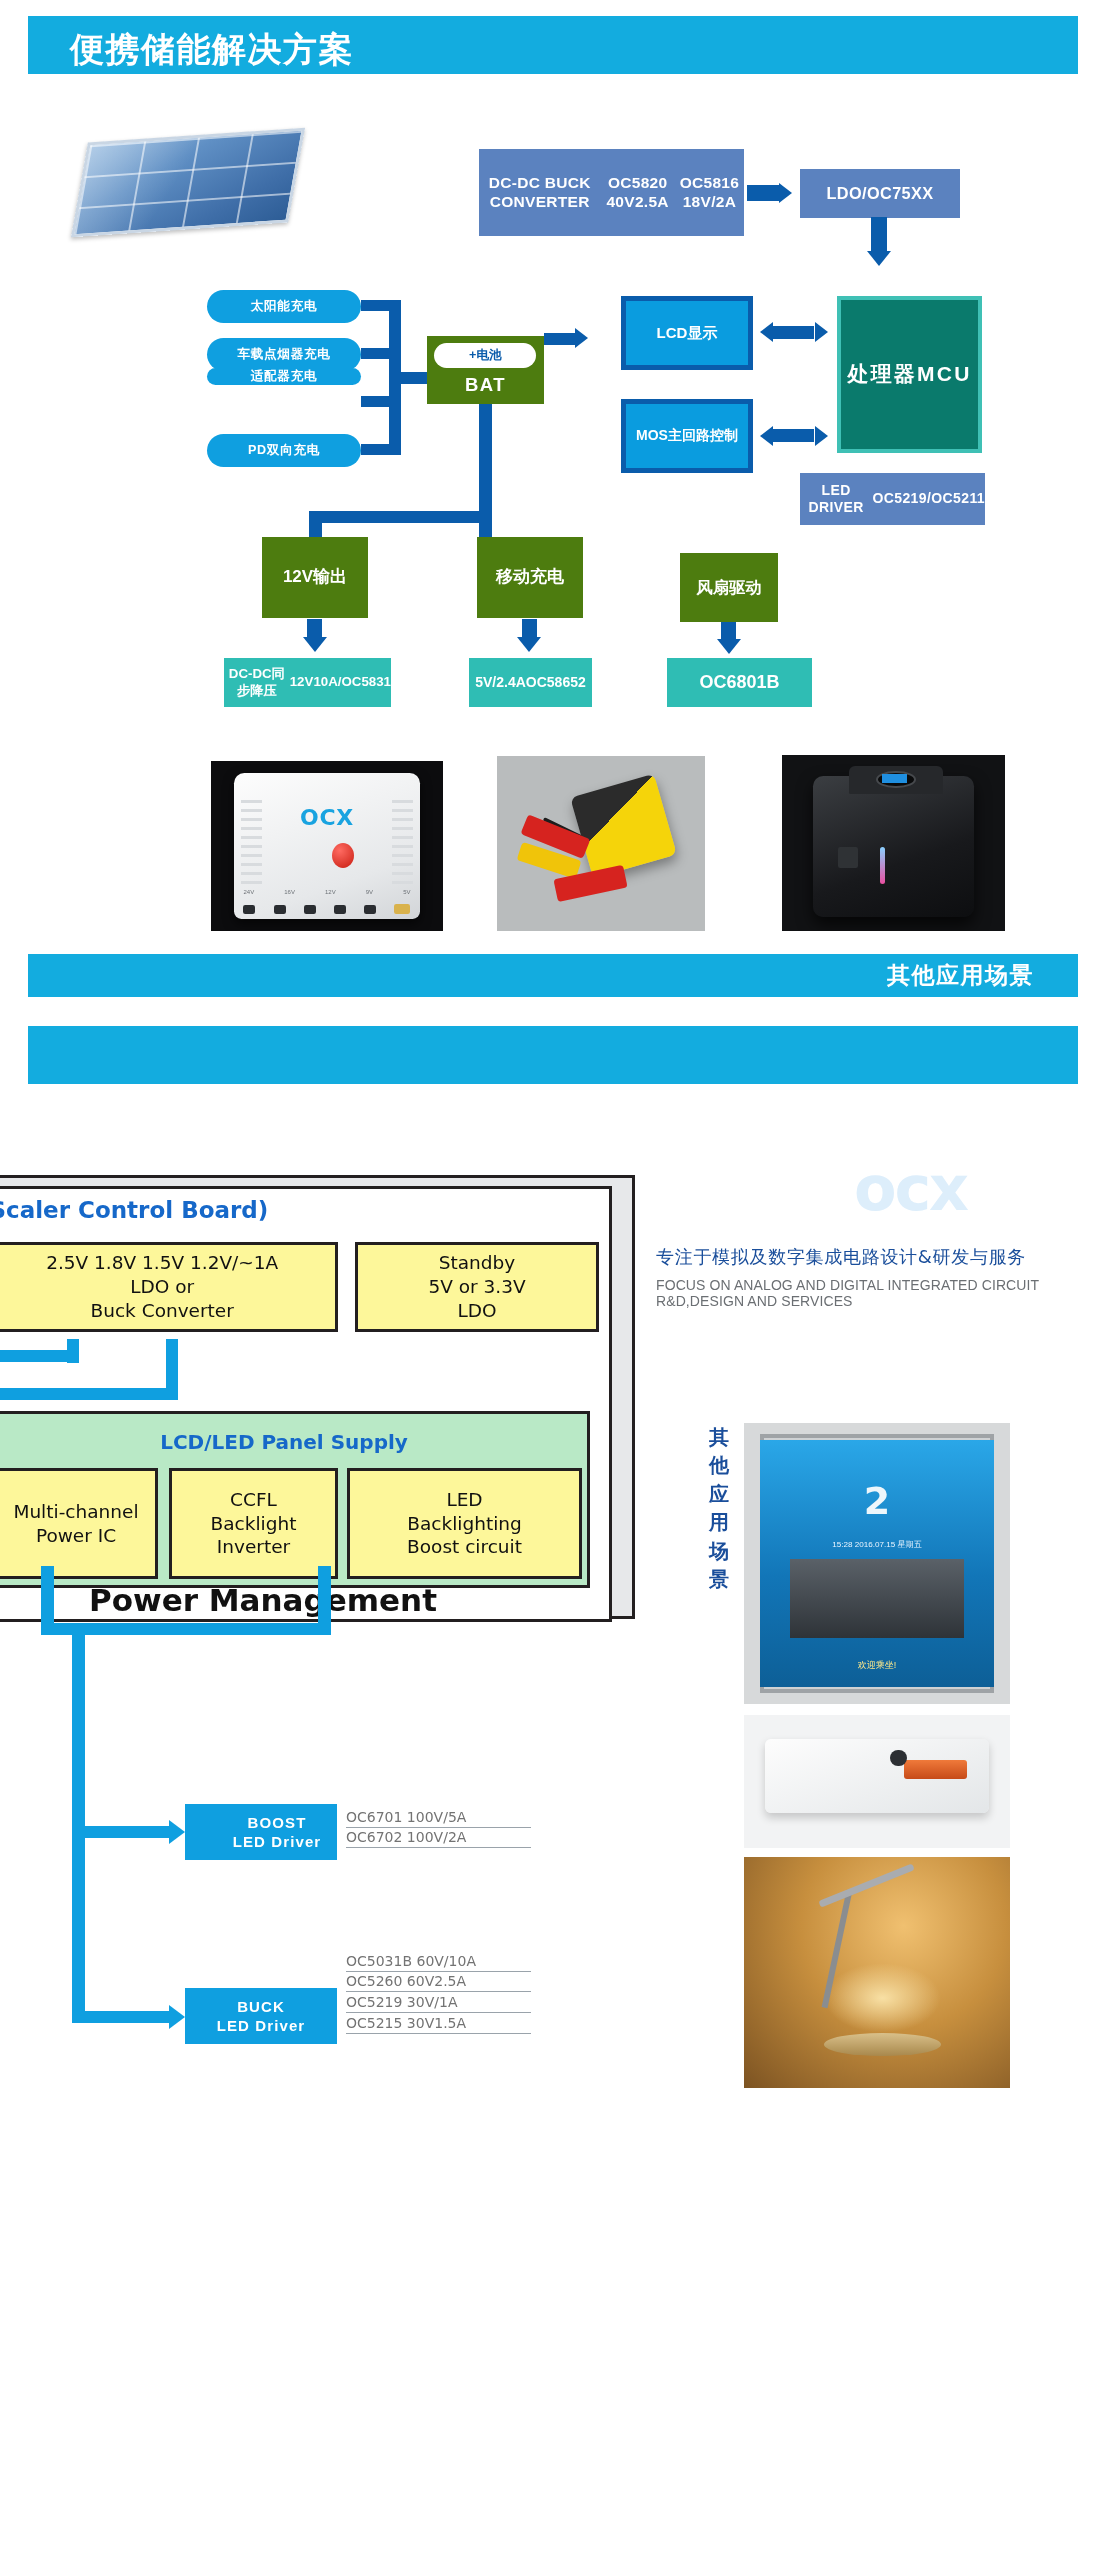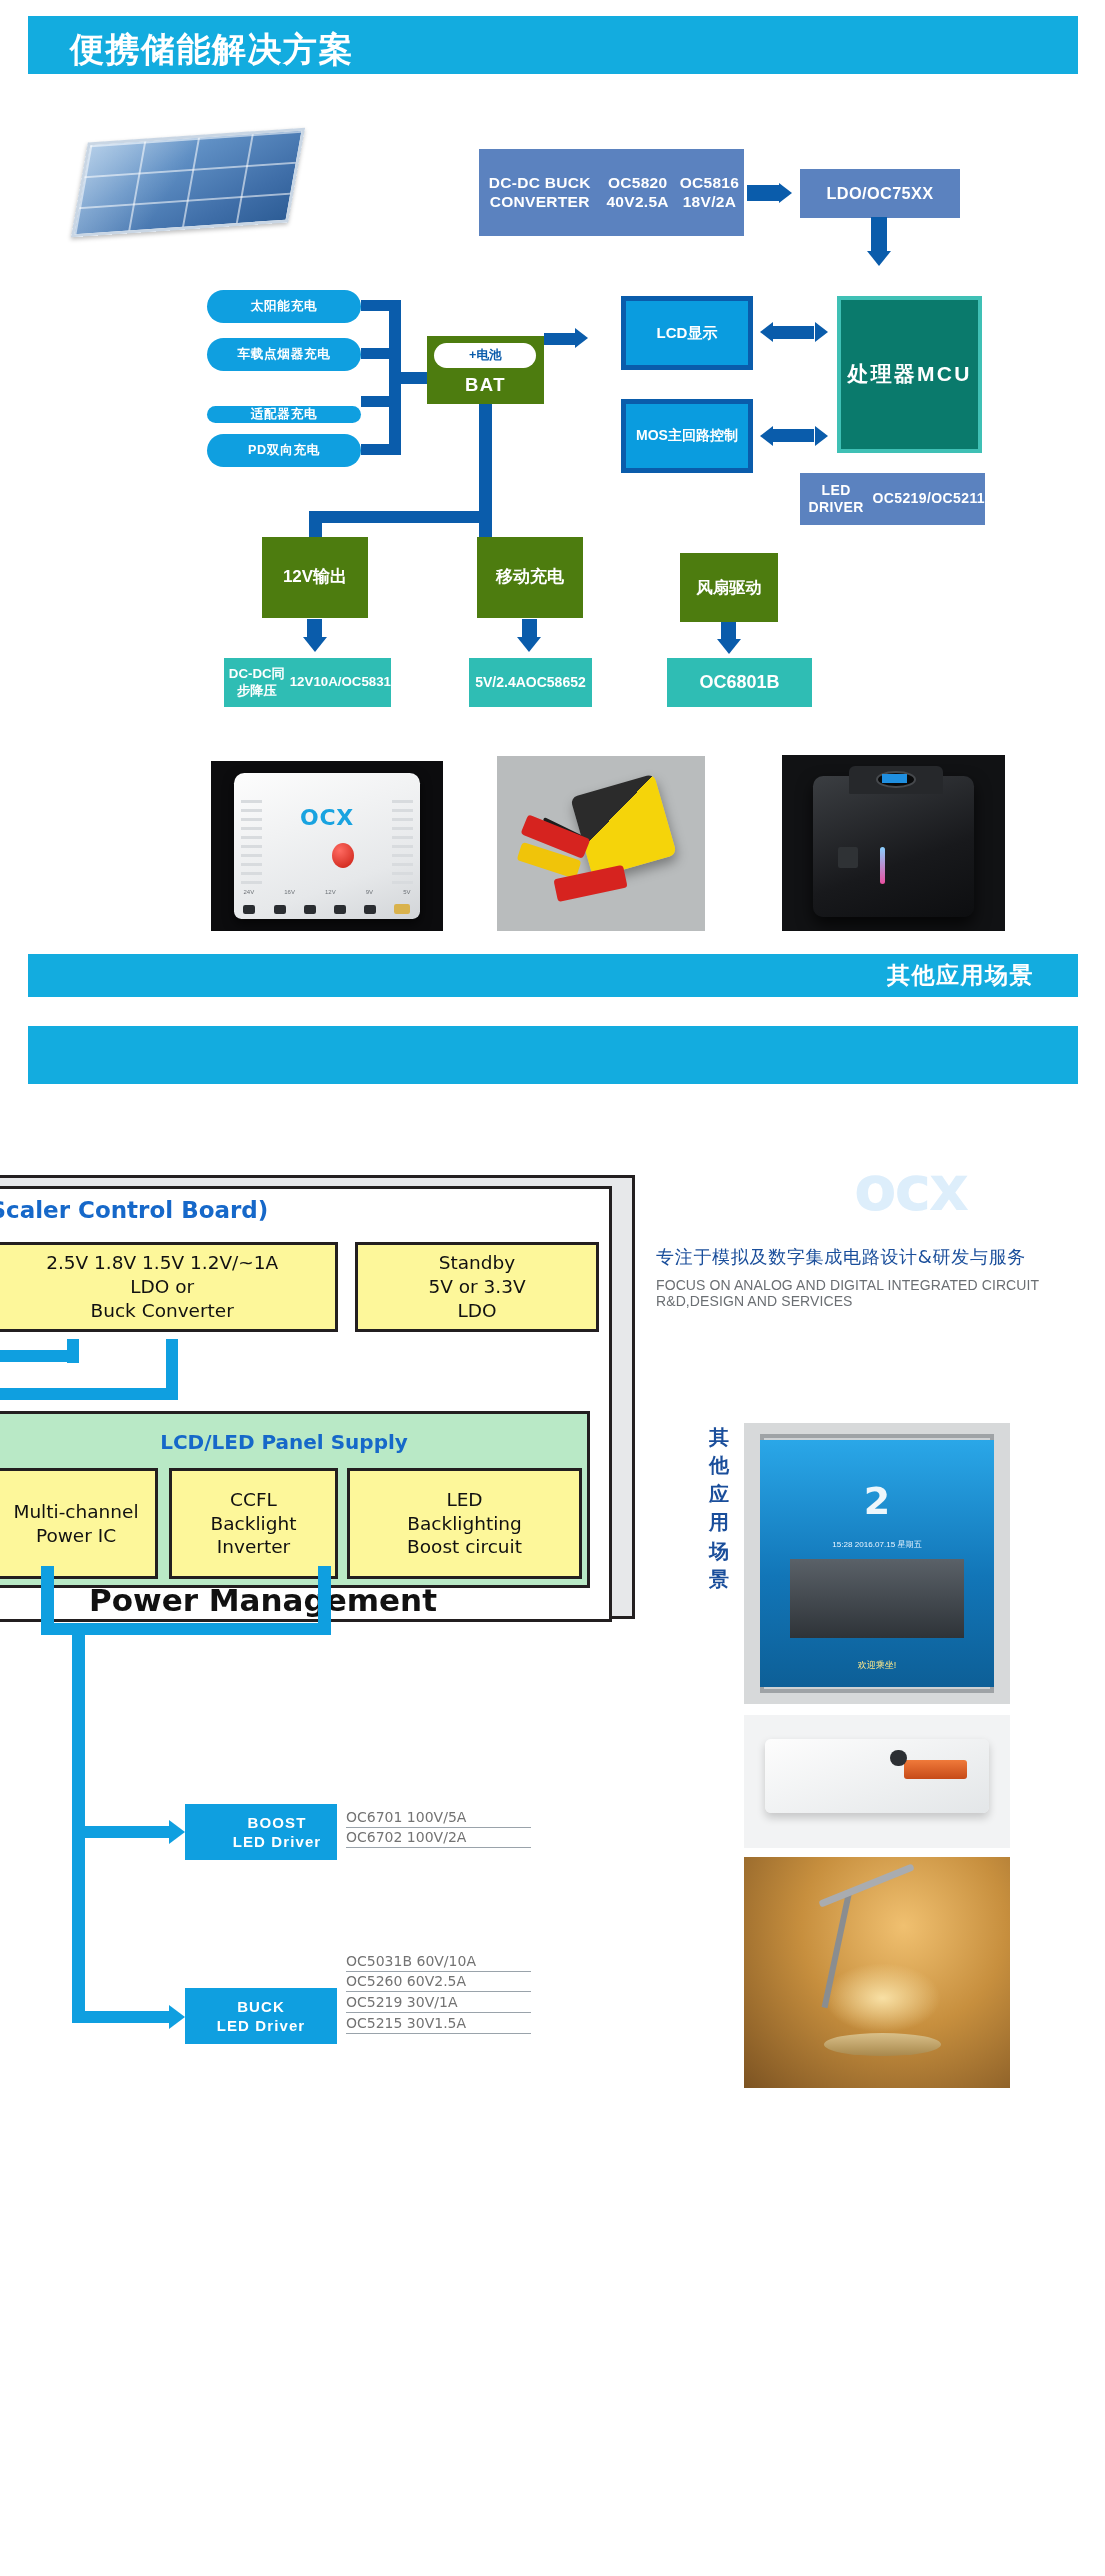--- a/index.html
+++ b/index.html
@@ -287,21 +287,21 @@
 
   <div class="ln" style="left:871px;top:217px;width:16.3px;height:35px;"></div>
   <div class="ar-d" style="left:867px;top:251px;"></div>
 
   <div class="pill" style="left:207px;top:290px;width:154px;height:33px;">
     <span>太阳能充电</span>
   </div>
   <div class="pill" style="left:207px;top:338px;width:154px;height:33px;">
     <span>车载点烟器充电</span>
   </div>
-  <div class="pill" style="left:207px;top:406px;width:154px;height:17px;">
+  <div class="pill" style="left:207px;top:368px;width:154px;height:17px;">
     <span>适配器充电</span>
   </div>
   <div class="pill" style="left:207px;top:434px;width:154px;height:33px;">
     <span>PD双向充电</span>
   </div>
 
   <div class="ln" style="left:361px;top:300px;width:28px;height:11px;"></div>
   <div class="ln" style="left:361px;top:348px;width:28px;height:11px;"></div>
   <div class="ln" style="left:361px;top:396px;width:28px;height:11px;"></div>
   <div class="ln" style="left:361px;top:444px;width:28px;height:11px;"></div>

